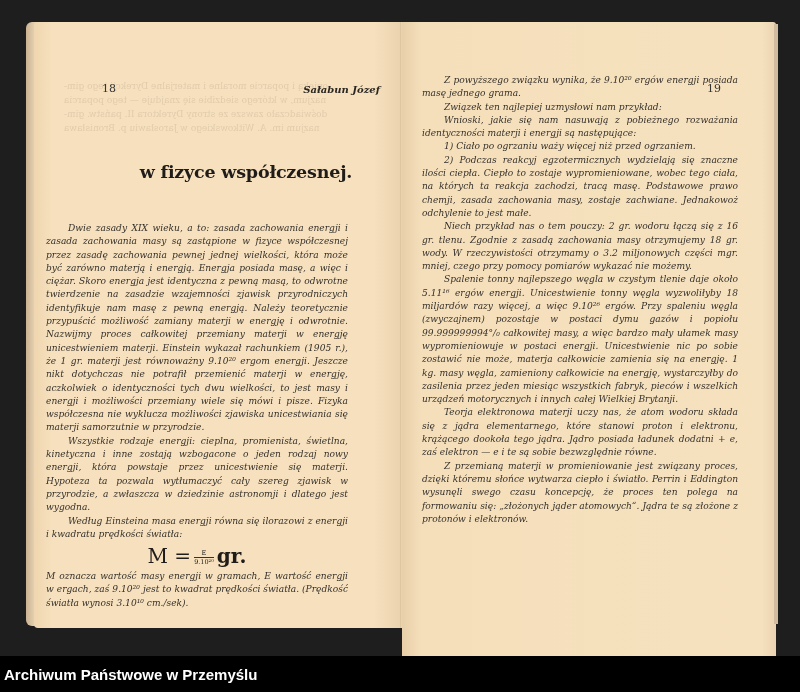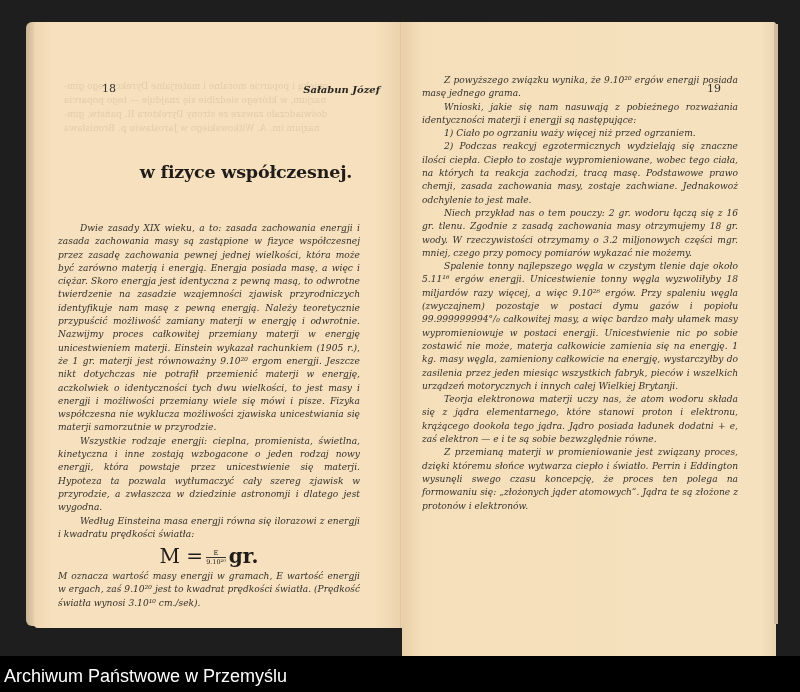--- a/index.html
+++ b/index.html
@@ -22,57 +22,58 @@
   .left-content { left:56px; width:302px; top:200px; }
   .right-content { left:20px; width:316px; top:52px; }
   .author { position:absolute; right:22px; top:62px; font-size:10px; font-style:italic; font-weight:bold; color:#2a2622; }
   .title { position:absolute; left:62px; width:300px; top:140px; text-align:center; font-size:17.5px; line-height:21px; font-weight:bold; color:#1f1c19; letter-spacing:-0.2px; }
   .formula { text-align:center; font-size:20px; line-height:28px; margin:1px 0 0; color:#1f1c19; }
   .frac { display:inline-block; vertical-align:middle; font-size:6.5px; line-height:8px; text-align:center; margin:0 3px; }
   .frac .num { display:block; border-bottom:1px solid #333; padding:0 2px; }
   .frac .den { display:block; }
   .gr { font-weight:bold; }
   .footer { position:absolute; left:0; top:656px; width:800px; height:36px; background:#000; }
-  .footer-text { position:absolute; left:4px; top:666px; font-family:"Liberation Sans", sans-serif; font-weight:normal; font-size:18px; color:#fff; }
+  .footer-text { position:absolute; left:4px; top:666px; font-family:"Liberation Sans", sans-serif; font-weight:bold; font-size:15px; color:#fff; }
   .bleed { position:absolute; font-size:9px; color:#b9a58a; opacity:0.35; transform:scaleX(-1); line-height:13px; white-space:nowrap; }
 </style>
 </head>
 <body>
 
 <div class="scan"></div>
 <div class="book-edge-left"></div>
 
 <div class="page page-left">
   <div class="bleed" style="left:30px;top:58px;">opieką i poparcie moralne i materjalne Dyrekcji tego gim-</div>
   <div class="bleed" style="left:30px;top:72px;">nazjum, w którego siedzibie się znajduje — tego poparcia</div>
   <div class="bleed" style="left:30px;top:86px;">doświadczało zawsze ze strony Dyrektora II. państw. gim-</div>
   <div class="bleed" style="left:30px;top:100px;">nazjum im. A. Witkowskiego w Jarosławiu p. Bronisława</div>
 
   <div class="page-num pn-left">18</div>
   <div class="author">Sałabun Józef</div>
   <div class="title">
     <div>w fizyce współczesnej.</div>
   </div>
-  <div class="content left-content" style="left:24px;">
+  <div class="content left-content" style="left:12px;">
     <p class="indent">Dwie zasady XIX wieku, a to: zasada zachowania energji i zasada zachowania masy są zastąpione w fizyce współczesnej przez zasadę zachowania pewnej jednej wielkości, która może być zarówno materją i energją. Energja posiada masę, a więc i ciężar. Skoro energja jest identyczna z pewną masą, to odwrotne twierdzenie na zasadzie wzajemności zjawisk przyrodniczych identyfikuje nam masę z pewną energją. Należy teoretycznie przypuścić możliwość zamiany materji w energję i odwrotnie. Nazwijmy proces całkowitej przemiany materji w energję unicestwieniem materji. Einstein wykazał rachunkiem (1905 r.), że 1 gr. materji jest równoważny 9.10²⁰ ergom energji. Jeszcze nikt dotychczas nie potrafił przemienić materji w energję, aczkolwiek o identyczności tych dwu wielkości, to jest masy i energji i możliwości przemiany wiele się mówi i pisze. Fizyka współczesna nie wyklucza możliwości zjawiska unicestwiania się materji samorzutnie w przyrodzie.</p>
     <p class="indent">Wszystkie rodzaje energji: cieplna, promienista, świetlna, kinetyczna i inne zostają wzbogacone o jeden rodzaj nowy energji, która powstaje przez unicestwienie się materji. Hypoteza ta pozwala wytłumaczyć cały szereg zjawisk w przyrodzie, a zwłaszcza w dziedzinie astronomji i dlatego jest wygodna.</p>
     <p class="indent">Według Einsteina masa energji równa się ilorazowi z energji i kwadratu prędkości światła:</p>
     <div class="formula">
       <span>M =</span><span class="frac"><span class="num">E</span><span class="den">9.10²⁰</span></span><span class="gr">gr.</span>
     </div>
     <p>M oznacza wartość masy energji w gramach, E wartość energji w ergach, zaś 9.10²⁰ jest to kwadrat prędkości światła. (Prędkość światła wynosi 3.10¹⁰ cm./sek).</p>
   </div>
 </div>
 
 <div class="gutter"></div>
 
 <div class="page page-right">
   <div class="page-num pn-right">19</div>
   <div class="content right-content">
     <p class="indent">Z powyższego związku wynika, że 9.10²⁰ ergów energji posiada masę jednego grama.</p>
+    <p class="indent">Związek ten najlepiej uzmysłowi nam przykład:</p>
     <p class="indent">Wnioski, jakie się nam nasuwają z pobieżnego rozważania identyczności materji i energji są następujące:</p>
     <p class="indent">1) Ciało po ogrzaniu waży więcej niż przed ogrzaniem.</p>
     <p class="indent">2) Podczas reakcyj egzotermicznych wydzielają się znaczne ilości ciepła. Ciepło to zostaje wypromieniowane, wobec tego ciała, na których ta reakcja zachodzi, tracą masę. Podstawowe prawo chemji, zasada zachowania masy, zostaje zachwiane. Jednakowoż odchylenie to jest małe.</p>
     <p class="indent">Niech przykład nas o tem pouczy: 2 gr. wodoru łączą się z 16 gr. tlenu. Zgodnie z zasadą zachowania masy otrzymujemy 18 gr. wody. W rzeczywistości otrzymamy o 3.2 miljonowych części mgr. mniej, czego przy pomocy pomiarów wykazać nie możemy.</p>
     <p class="indent">Spalenie tonny najlepszego węgla w czystym tlenie daje około 5.11¹⁶ ergów energji. Unicestwienie tonny węgla wyzwoliłyby 18 miljardów razy więcej, a więc 9.10²⁶ ergów. Przy spaleniu węgla (zwyczajnem) pozostaje w postaci dymu gazów i popiołu 99.999999994°/₀ całkowitej masy, a więc bardzo mały ułamek masy wypromieniowuje w postaci energji. Unicestwienie nic po sobie zostawić nie może, materja całkowicie zamienia się na energję. 1 kg. masy węgla, zamieniony całkowicie na energję, wystarczyłby do zasilenia przez jeden miesiąc wszystkich fabryk, pieców i wszelkich urządzeń motorycznych i innych całej Wielkiej Brytanji.</p>
     <p class="indent">Teorja elektronowa materji uczy nas, że atom wodoru składa się z jądra elementarnego, które stanowi proton i elektronu, krążącego dookoła tego jądra. Jądro posiada ładunek dodatni + e, zaś elektron — e i te są sobie bezwzględnie równe.</p>
     <p class="indent">Z przemianą materji w promieniowanie jest związany proces, dzięki któremu słońce wytwarza ciepło i światło. Perrin i Eddington wysunęli swego czasu koncepcję, że proces ten polega na formowaniu się: „złożonych jąder atomowych“. Jądra te są złożone z protonów i elektronów.</p>
   </div>
 </div>
 <div class="right-edge"></div>

